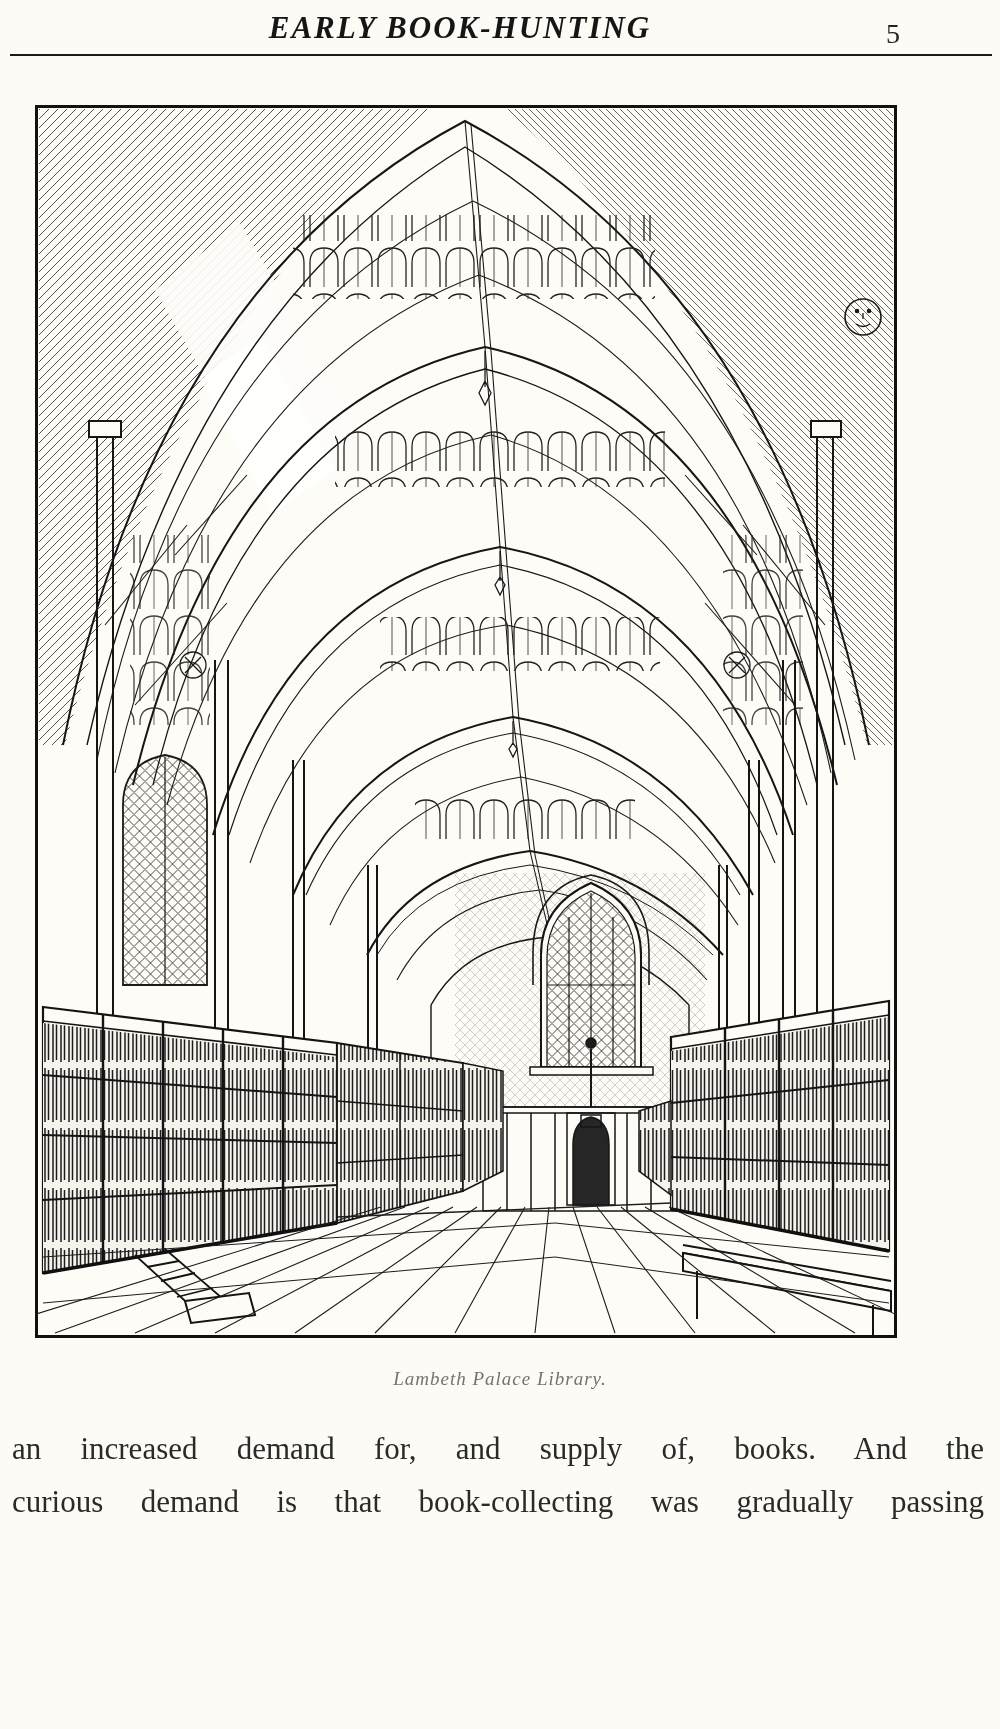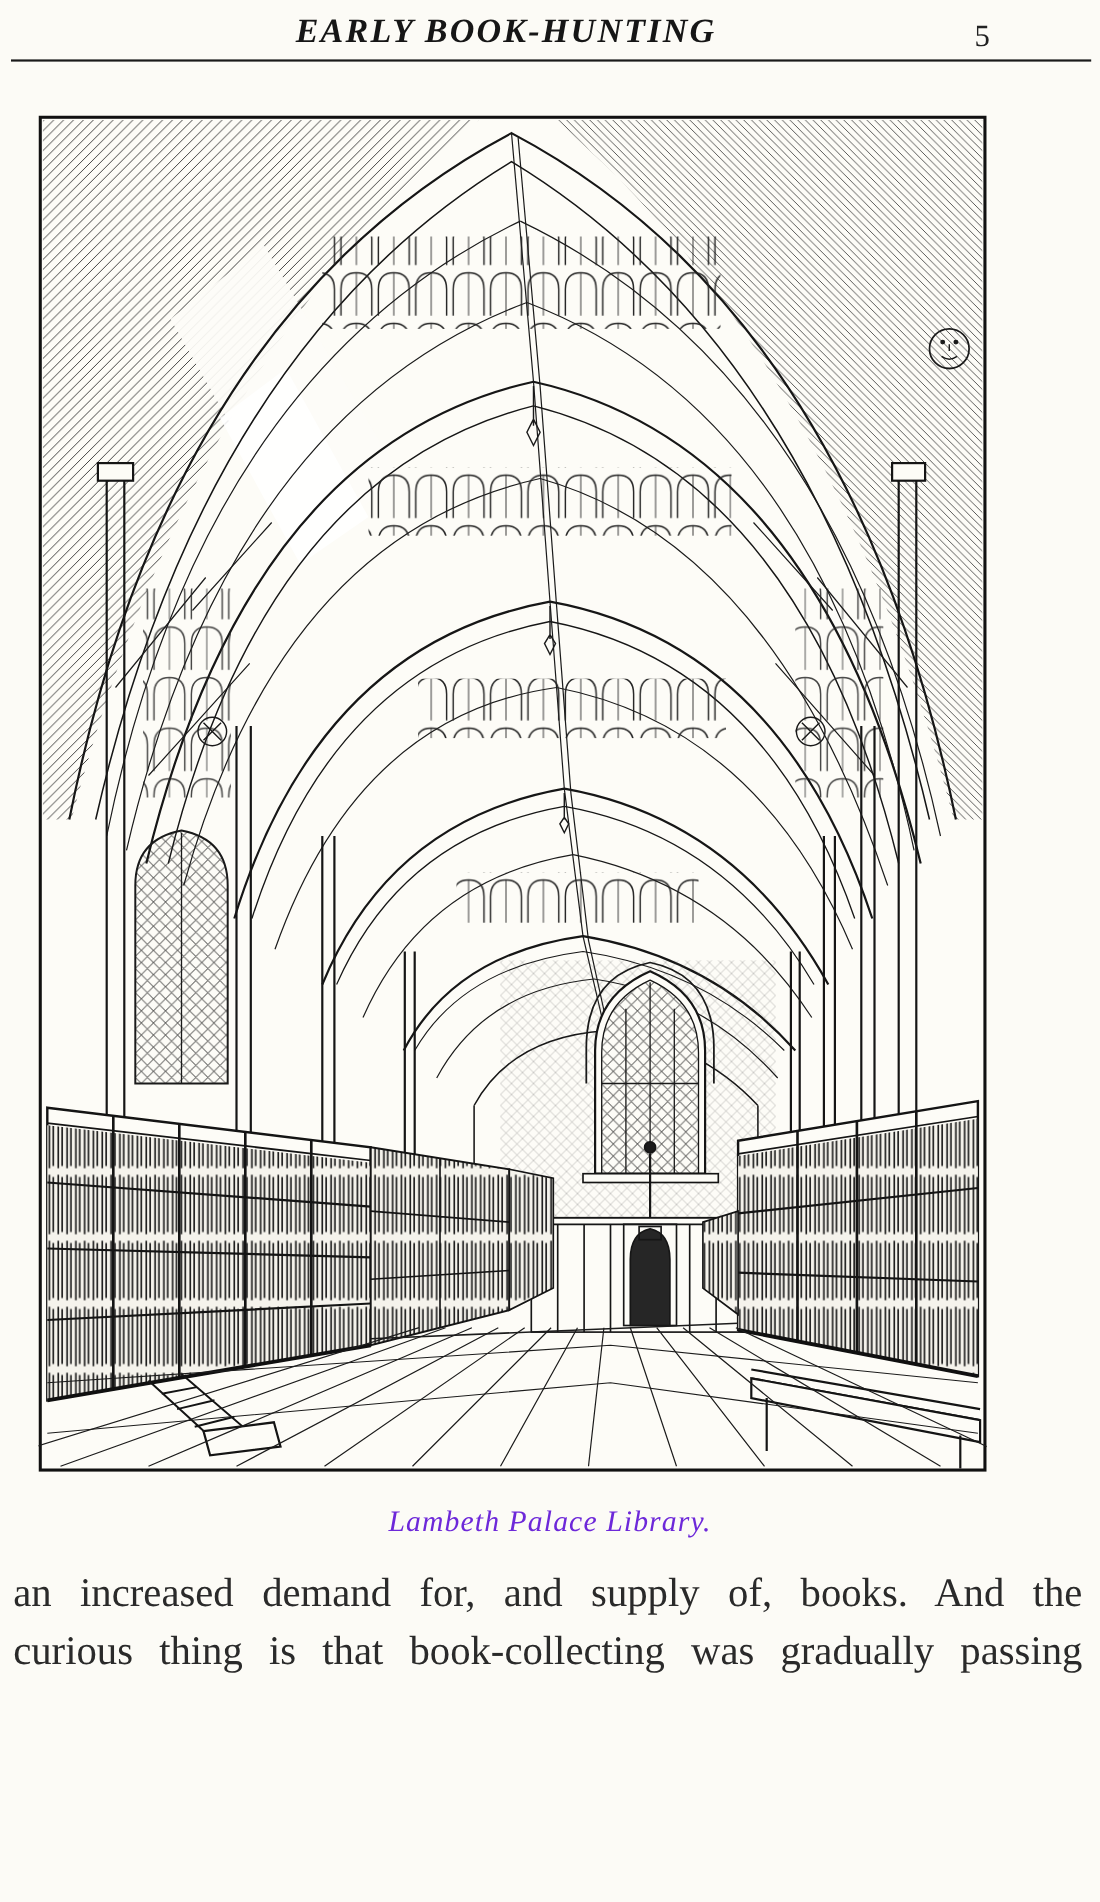--- a/index.html
+++ b/index.html
@@ -27,26 +27,26 @@
   .header-rule {
     position:absolute; top:54px; left:10px; right:8px;
     height:2px; background:#1a1a1a;
   }
   .figure { position:absolute; top:105px; left:35px; width:862px; height:1233px; }
   .engraving { width:862px; height:1233px; }
   .caption {
     position:absolute; top:1368px; left:0; width:1000px;
     text-align:center;
     font-style:italic;
-    font-size:27px; letter-spacing:1px;
-    color:#6d28d9;
+    font-size:19px; letter-spacing:1px;
+    color:#737373;
   }
   .body-text {
     position:absolute; top:1422px; left:12px; right:16px;
-    font-size:37px; color:#2a2a2a;
+    font-size:31px; color:#2a2a2a;
   }
   .body-line {
     line-height:53px;
     text-align:justify;
     text-align-last:justify;
     white-space:normal;
   }
 </style>
 </head>
 <body>
@@ -226,16 +226,16 @@
         <path d="M-60,1228 L346,1102 M20,1228 L370,1102 M100,1228 L394,1102 M180,1228 L418,1102 M260,1228 L442,1102 M340,1228 L466,1102 M420,1228 L490,1102 M500,1228 L514,1102 M580,1228 L538,1102 M660,1228 L562,1102 M740,1228 L586,1102 M820,1228 L610,1102 M900,1228 L634,1102"></path>
         <path d="M8,1152 L520,1118 L854,1152 M8,1198 L520,1152 L854,1198" stroke-width="1"></path>
       </g>
     </svg>
   </figure>
 
   <figcaption class="caption">Lambeth Palace Library.</figcaption>
 
   <div class="body-text">
     <div class="body-line">an increased demand for, and supply of, books.  And the</div>
-    <div class="body-line">curious thing is that book-collecting was gradually passing</div>
+    <div class="body-line">curious demand is that book-collecting was gradually passing</div>
   </div>
 
 </div>
 
 </body></html>

